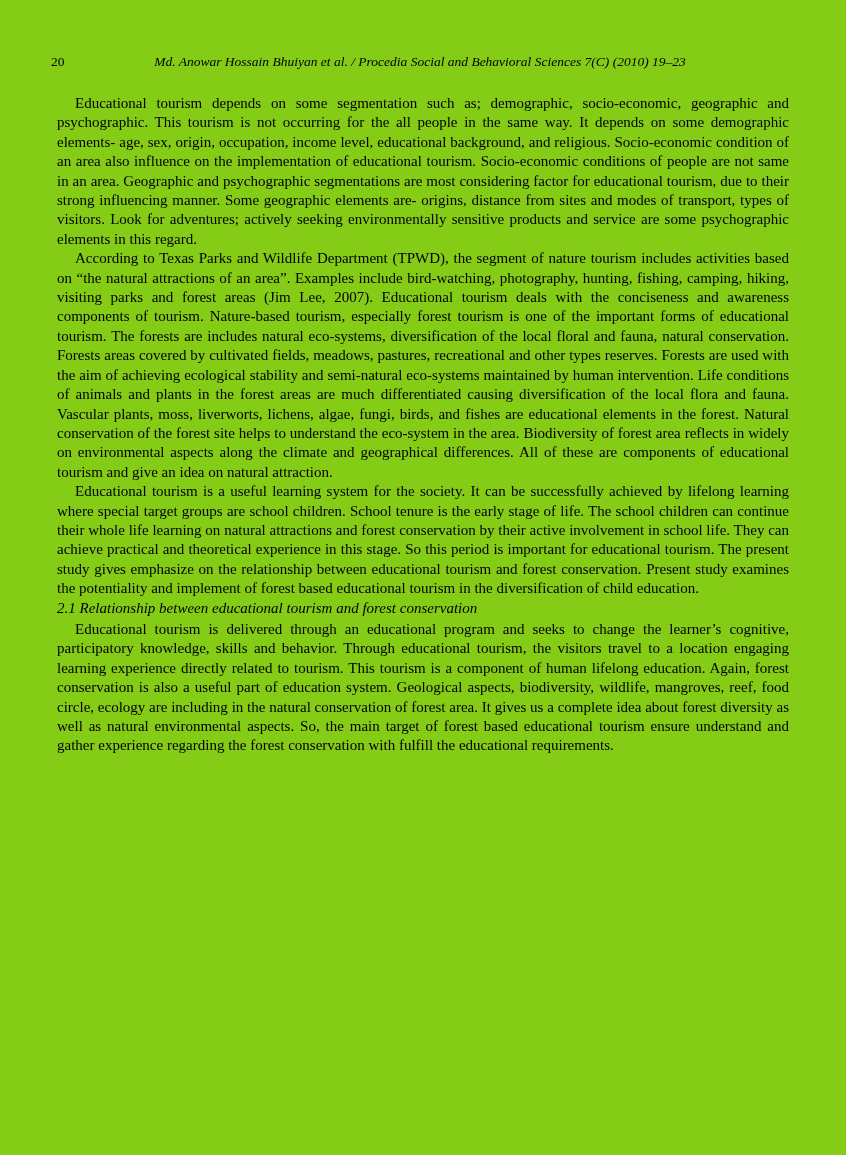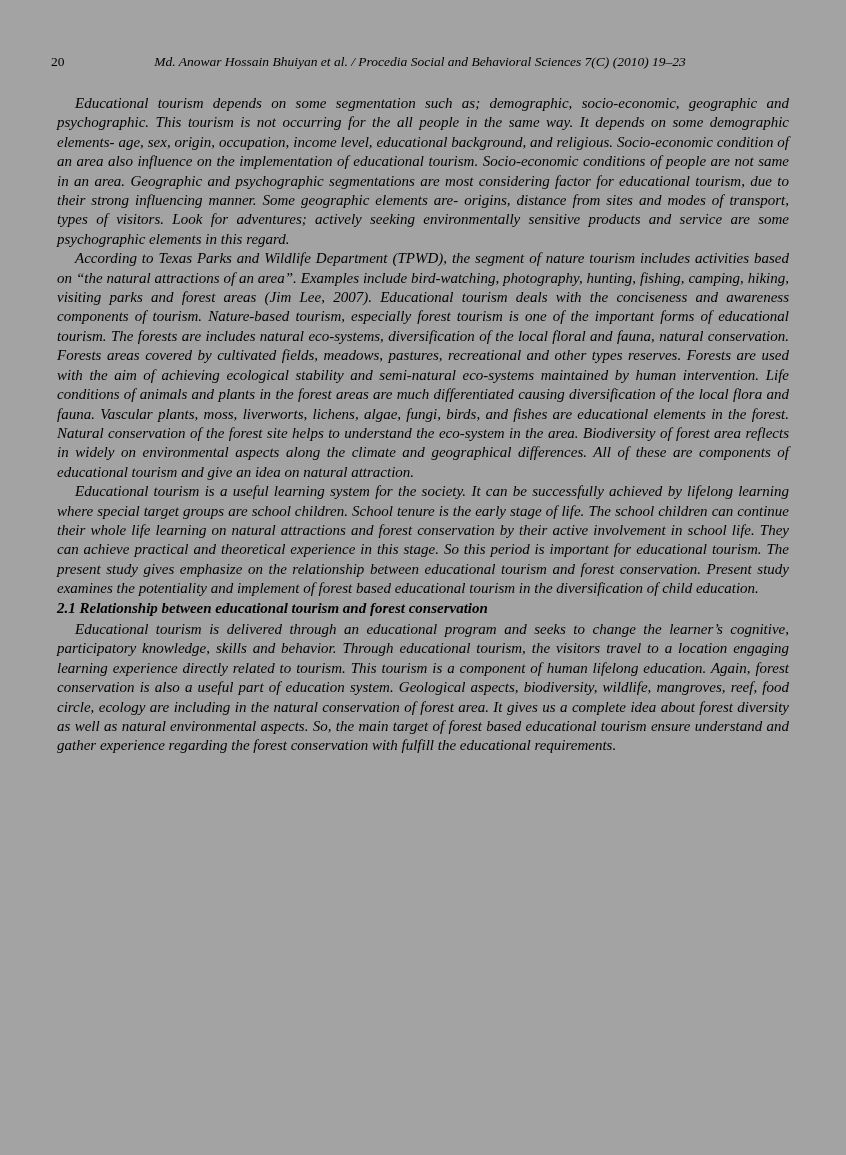--- a/index.html
+++ b/index.html
@@ -4,21 +4,21 @@
 <style>
   html, body {
     margin: 0;
     padding: 0;
     background: #ffffff;
   }
   .page {
     position: relative;
     width: 846px;
     height: 1155px;
-    background: #a3a3a3;
+    background: #84cc16;
     font-family: "Liberation Serif", "DejaVu Serif", serif;
     color: #000000;
     overflow: hidden;
   }
   .running-header {
     position: absolute;
     top: 53px;
     left: 51px;
     right: 57px;
     height: 18px;
@@ -44,32 +44,31 @@
     font-size: 15px;
     line-height: 19.4px;
     text-align: justify;
   }
   .content p {
     margin: 0;
     padding: 0;
   }
   .content p.indent {
     text-indent: 18px;
-    font-style: italic;
   }
   h2.section-heading {
     font-size: 15px;
     font-weight: bold;
     line-height: 19.4px;
     margin: 18px 0 17px 0;
     text-align: left;
   }
   h3.subsection-heading {
     font-size: 15px;
-    font-weight: bold;
+    font-weight: normal;
     font-style: italic;
     line-height: 19.4px;
     margin: 0 0 2px 0;
     text-align: left;
   }
 </style>
 </head>
 <body>
 
 <div class="page">

